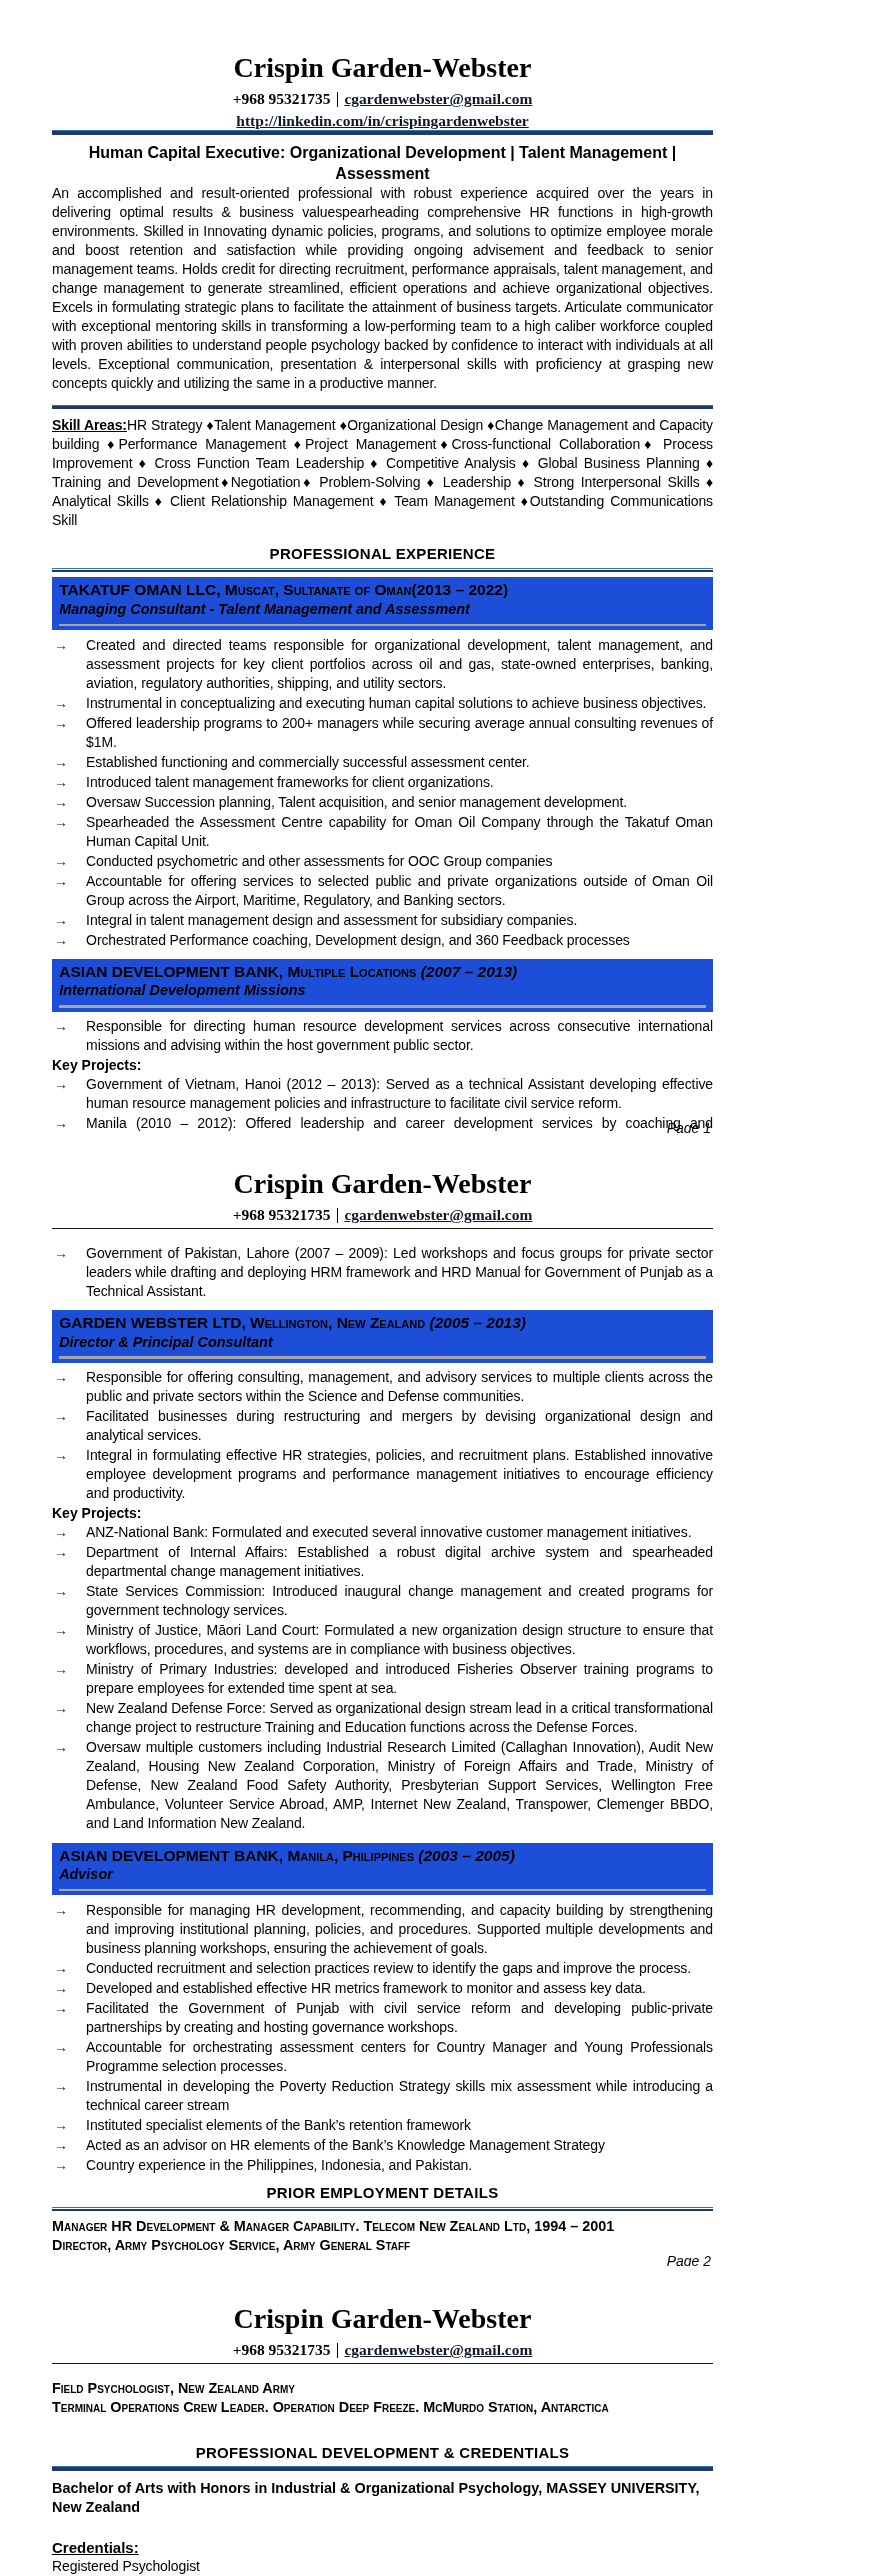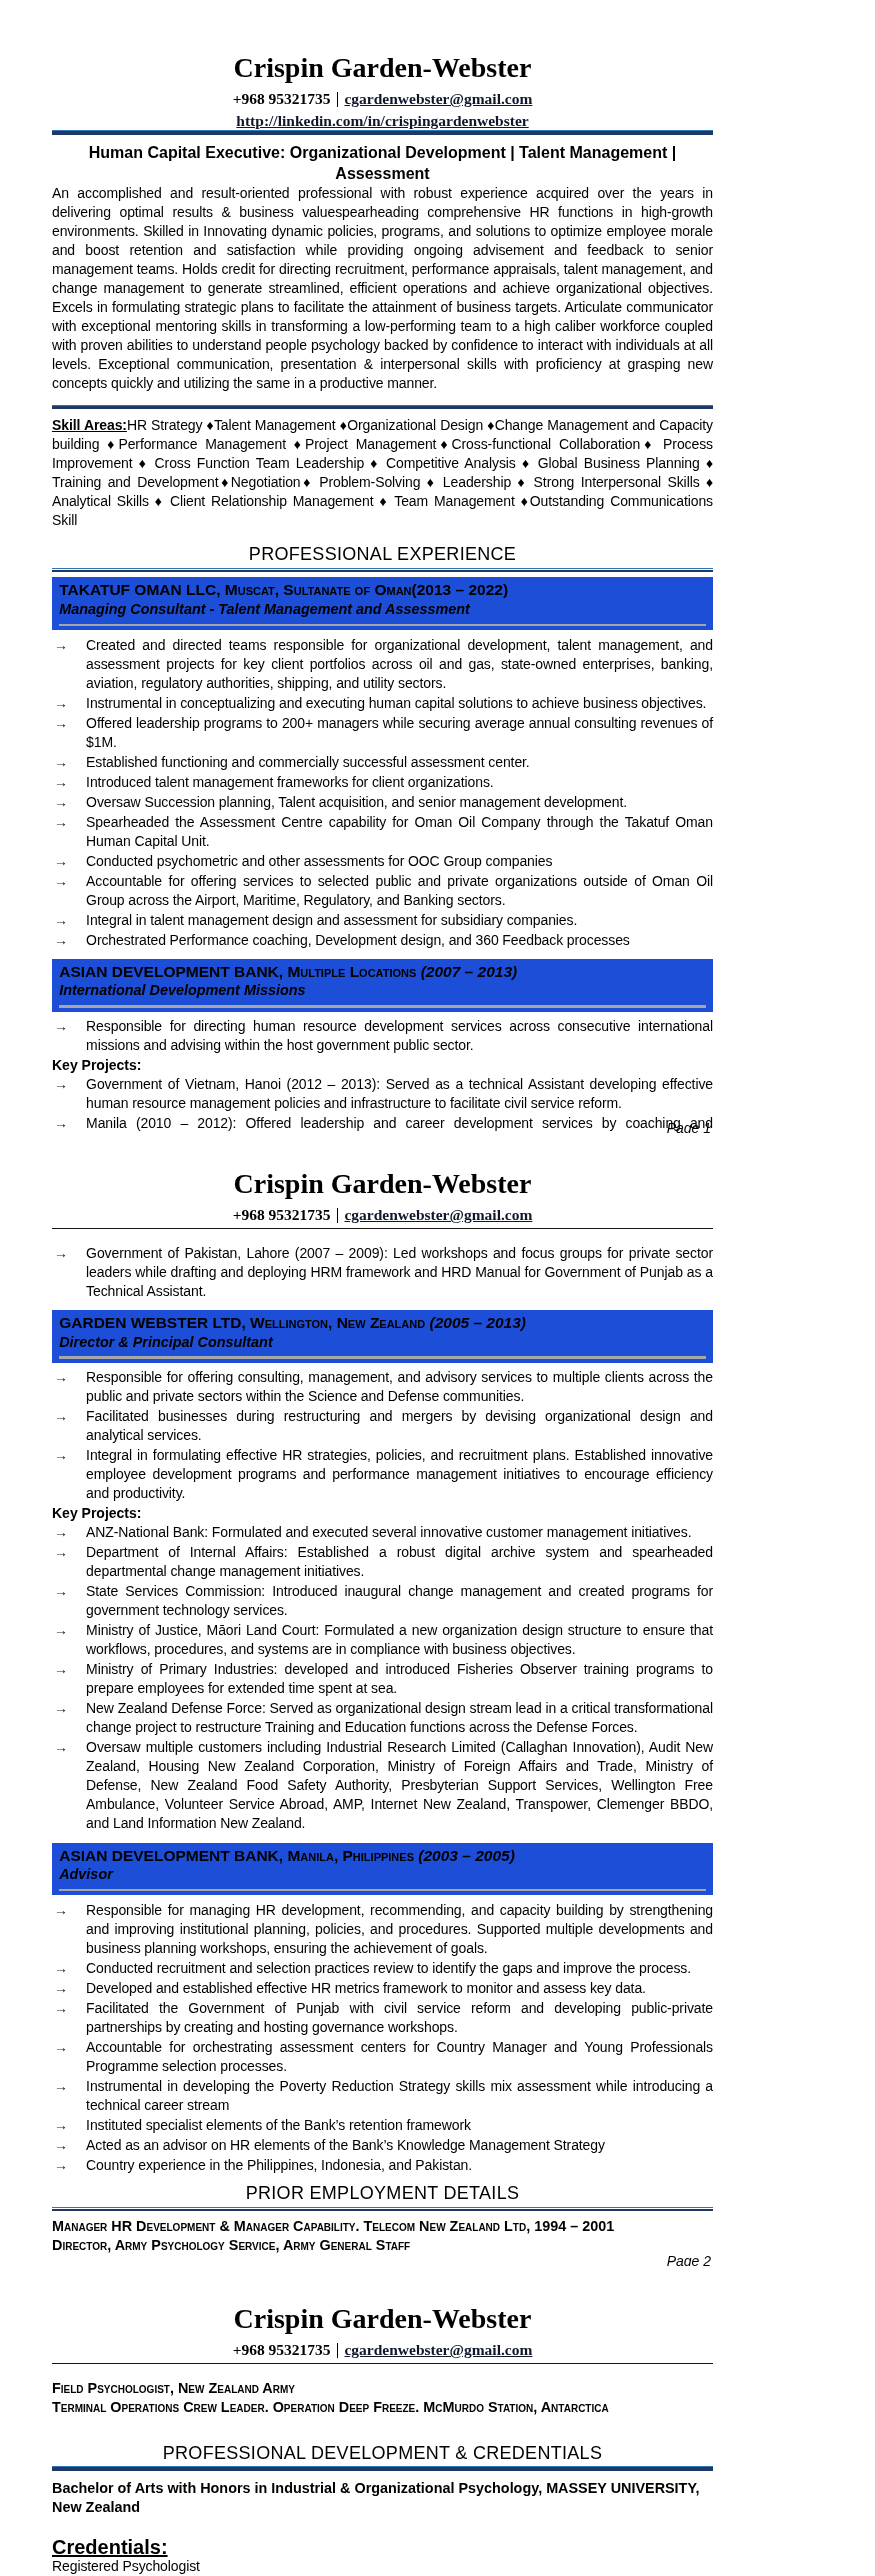--- a/index.html
+++ b/index.html
@@ -10,34 +10,34 @@
   .contact{font-family:"Liberation Serif",serif;font-weight:bold;font-size:15.5px;line-height:19.6px;margin-top:6.2px;}
   .contact2{margin-top:2.1px;}
   .vbar{display:inline-block;width:1.5px;height:15.5px;background:#000;margin:0 6.2px;vertical-align:-3.1px;}
   .link{color:#0f172a;text-decoration:underline;cursor:pointer;}
   .rule-navy{height:4.6px;background:linear-gradient(to bottom,#2e74b5 0 1px,#ffffff 1px 1.5px,#1f3864 1.5px 4.6px);}
   .rule-black{height:1.5px;background:#151515;margin-top:3.1px;}
   .headline{font-size:16px;font-weight:bold;line-height:20.6px;margin-top:8.2px;}
   .para{font-size:14px;line-height:19px;text-align:justify;letter-spacing:-0.1px;margin:0;}
   .mt0{margin-top:0;} .mt12{margin-top:6.2px;} .mt22{margin-top:11.3px;}
   .u{text-decoration:underline;font-weight:bold;}
-  .h2{font-size:18px;font-weight:normal;line-height:18.5px;letter-spacing:0.3px;margin-top:15.5px;}
+  .h2{font-size:15px;font-weight:bold;line-height:18.5px;letter-spacing:0.3px;margin-top:15.5px;}
   .gblock{background:#1d4ed8;margin-top:5.2px;padding:4.1px 7.2px 4.1px 7.2px;}
   .gtitle{font-size:15.5px;font-weight:bold;line-height:18.5px;font-variant:small-caps;}
   .gtitle i{font-variant:normal;}
   .gsub{font-size:14.4px;font-weight:bold;font-style:italic;line-height:18.5px;}
   .grule{height:2.6px;background:#a6a6a6;margin-top:5.2px;}
   .bullets{margin-top:5.2px;}
   .bullet{display:flex;margin-bottom:1px;}
   .arrow{flex:none;width:32px;padding-left:2.1px;font-size:14px;line-height:19px;color:#222;}
   .btxt{flex:1;font-size:14px;line-height:19px;text-align:justify;letter-spacing:-0.1px;}
   .kp{font-size:14px;font-weight:bold;line-height:19px;margin-top:1px;}
   .scline{font-size:14.4px;font-weight:bold;line-height:19px;font-variant:small-caps;}
   .pline{font-size:14px;line-height:19px;letter-spacing:-0.1px;}
-  .label-u{font-size:20px;font-weight:bold;line-height:19px;text-decoration:underline;}
+  .label-u{font-size:15px;font-weight:bold;line-height:19px;text-decoration:underline;}
   .degree{font-size:14.4px;font-weight:bold;line-height:19px;margin-top:8.2px;}
   .pageno{position:absolute;top:1120px;right:58px;font-size:14px;font-style:italic;line-height:17.5px;}
   .sp40{margin-top:20.6px;} .sp28{margin-top:14.4px;} .sp52{margin-top:27px;}
   .pk-mt{margin-top:14.4px;} .blk-mt{margin-top:9.3px;}
 </style>
 </head>
 <body>
 
 <div>
 

